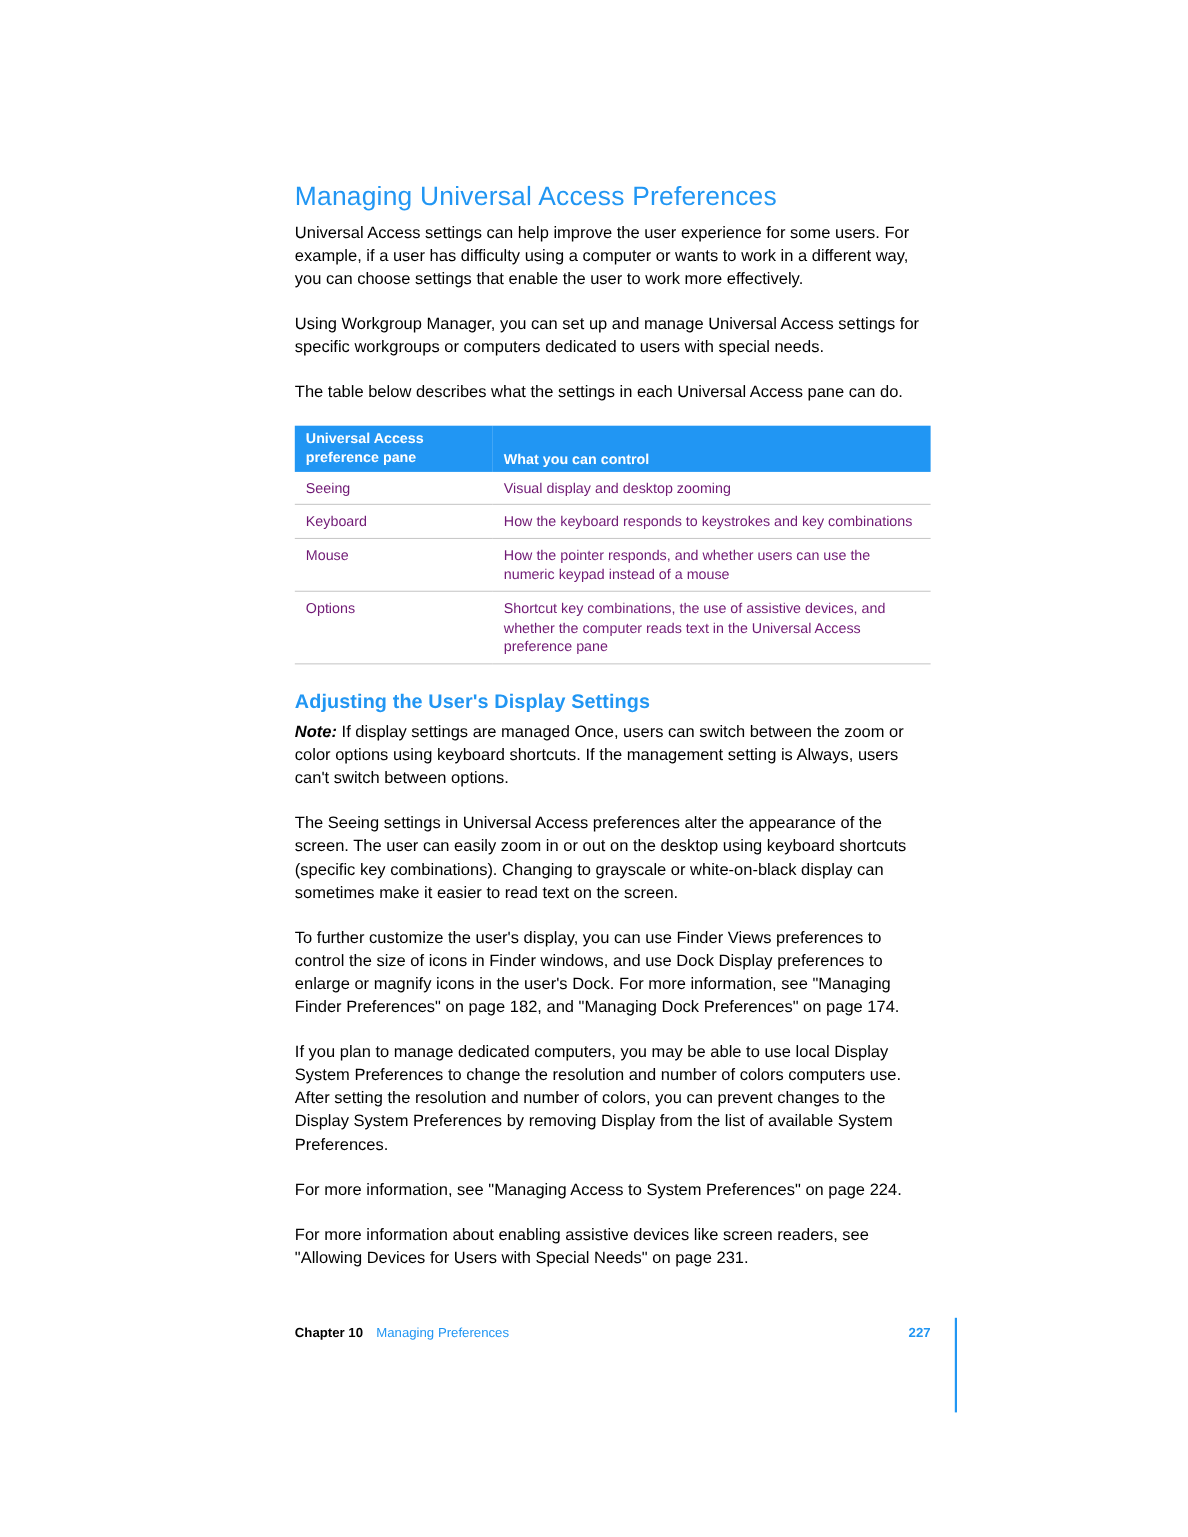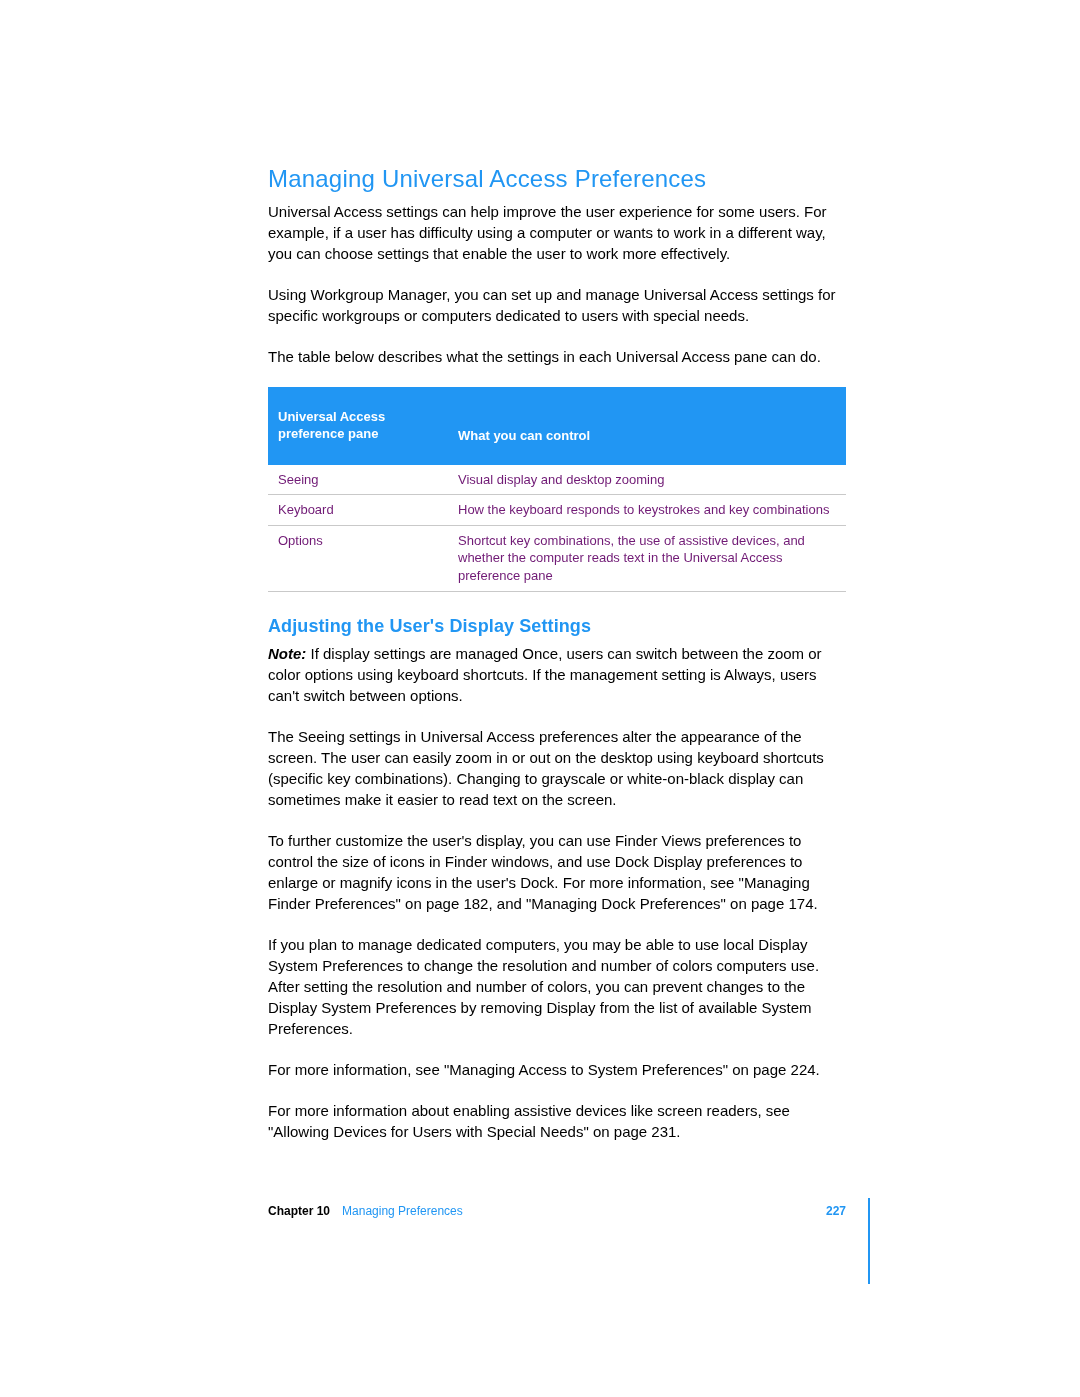--- a/index.html
+++ b/index.html
@@ -37,21 +37,21 @@
       width: 100%;
       border-collapse: collapse;
       margin-bottom: 24px;
     }
     .table thead th {
       background: #2196f3;
       color: #ffffff;
       font-size: 13px;
       font-weight: 700;
       text-align: left;
-      padding: 22px 10px;
+      padding: 4px 10px;
       vertical-align: bottom;
     }
     .table thead th:first-child {
       width: 180px;
       line-height: 1.3;
     }
     .table tbody td {
       font-size: 13px;
       color: #701a75;
       padding: 6px 10px;
@@ -127,20 +127,24 @@
     <tbody>
       <tr>
         <td>Seeing</td>
         <td>Visual display and desktop zooming</td>
       </tr>
       <tr>
         <td>Keyboard</td>
         <td>How the keyboard responds to keystrokes and key combinations</td>
       </tr>
       <tr>
+        <td>Mouse</td>
+        <td>How the pointer responds, and whether users can use the numeric keypad instead of a mouse</td>
+      </tr>
+      <tr>
         <td>Options</td>
         <td>Shortcut key combinations, the use of assistive devices, and whether the computer reads text in the Universal Access preference pane</td>
       </tr>
     </tbody>
   </table>
 
   <h2 class="h2">Adjusting the User's Display Settings</h2>
 
   <p class="para">
     <span class="note-label">Note:</span><span>  If display settings are managed Once, users can switch between the zoom or color options using keyboard shortcuts. If the management setting is Always, users can't switch between options.</span>

